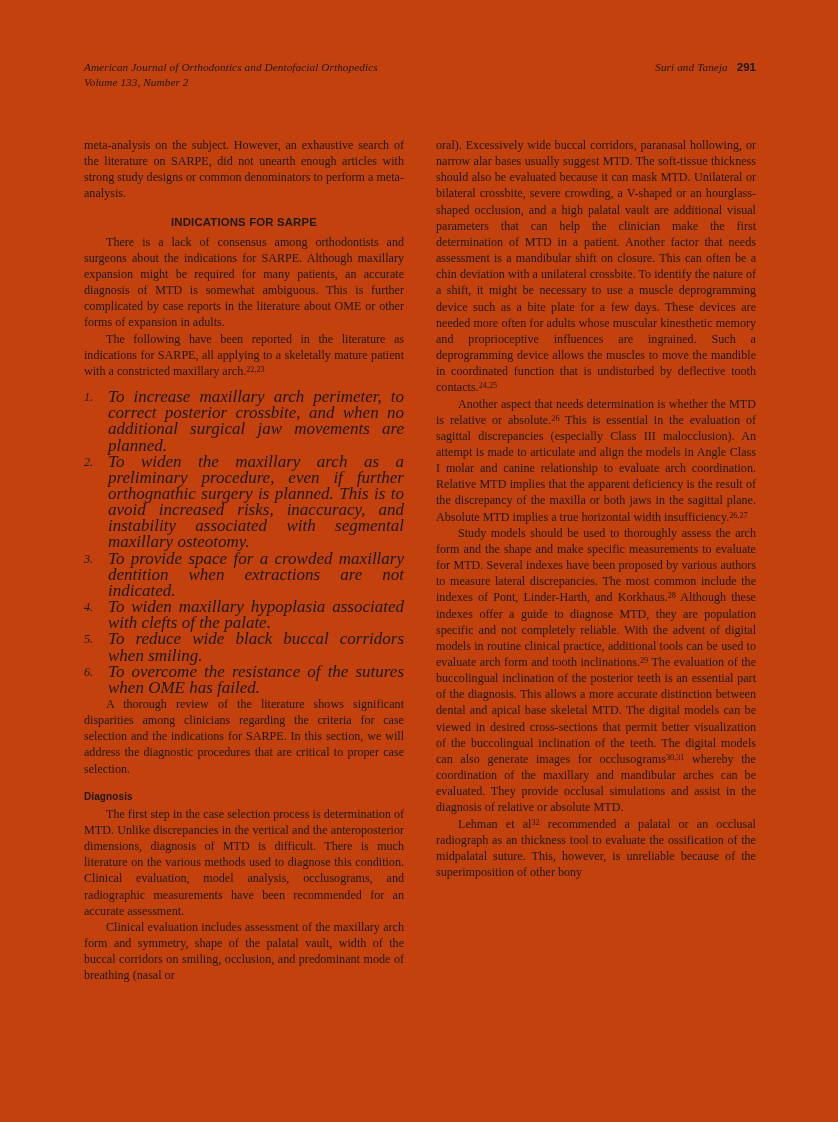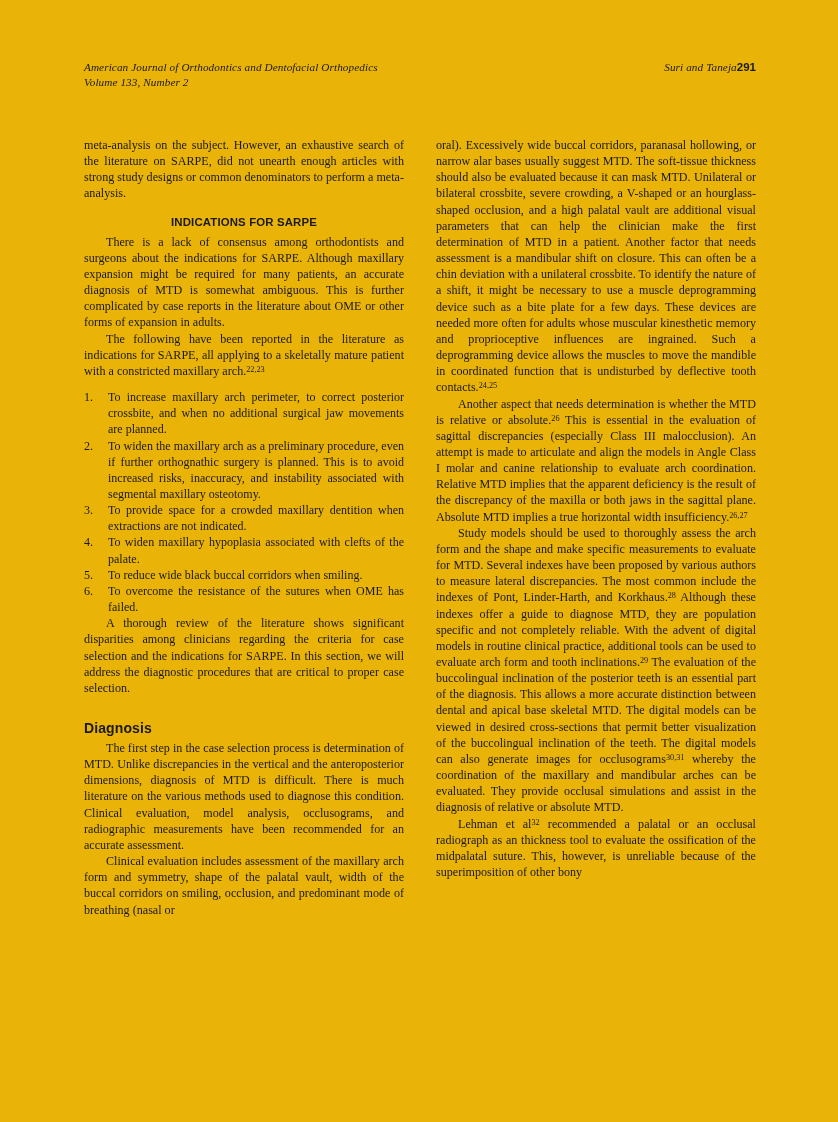--- a/index.html
+++ b/index.html
@@ -5,21 +5,21 @@
 <style>
   html, body {
     margin: 0;
     padding: 0;
     background: #8a8a8a;
   }
   .page {
     position: relative;
     width: 838px;
     height: 1122px;
-    background: #eab308;
+    background: #c2410c;
     margin: 0 auto;
     overflow: hidden;
     font-family: "Liberation Serif", "DejaVu Serif", serif;
     color: #1a1a1a;
   }
 
   
   .running-head {
     position: absolute;
     left: 84px;
@@ -50,20 +50,21 @@
   }
   .rh-authors {
     font-style: italic;
     letter-spacing: 0.1px;
     margin-top: 24px;
   }
   .rh-pageno {
     font-weight: bold;
     font-family: "Liberation Sans", sans-serif;
     font-size: 11.5px;
+    margin-left: 9px;
   }
 
   
   .columns {
     position: absolute;
     left: 84px;
     top: 137px;
     width: 672px;
     display: flex;
     justify-content: space-between;
@@ -86,42 +87,43 @@
   h2.section {
     margin: 14px 0 6px 0;
     font-family: "Liberation Sans", sans-serif;
     font-size: 11.4px;
     font-weight: bold;
     letter-spacing: 0.15px;
     text-align: center;
     text-transform: uppercase;
   }
   h3.subsection {
-    margin: 24px 0 4px 0;
+    margin: 14px 0 4px 0;
     font-family: "Liberation Sans", sans-serif;
-    font-size: 14px;
+    font-size: 10px;
     font-weight: bold;
     letter-spacing: 0.1px;
     text-align: left;
   }
 
   ol.indications {
     margin: 10px 0 0 0;
     padding: 0;
     list-style: none;
     counter-reset: ind;
   }
   ol.indications > li {
     position: relative;
     margin: 0 0 0 0;
     padding-left: 24px;
-    font-size: 12px;
+    font-size: 17px;
     line-height: 16.15px;
     text-align: justify;
     counter-increment: ind;
+    font-style: italic;
   }
   ol.indications > li::before {
     content: counter(ind) ".";
     position: absolute;
     left: 0;
     top: 0;
     width: 18px;
     text-align: left;
     font-size: 12.1px;
     line-height: 16.15px;

